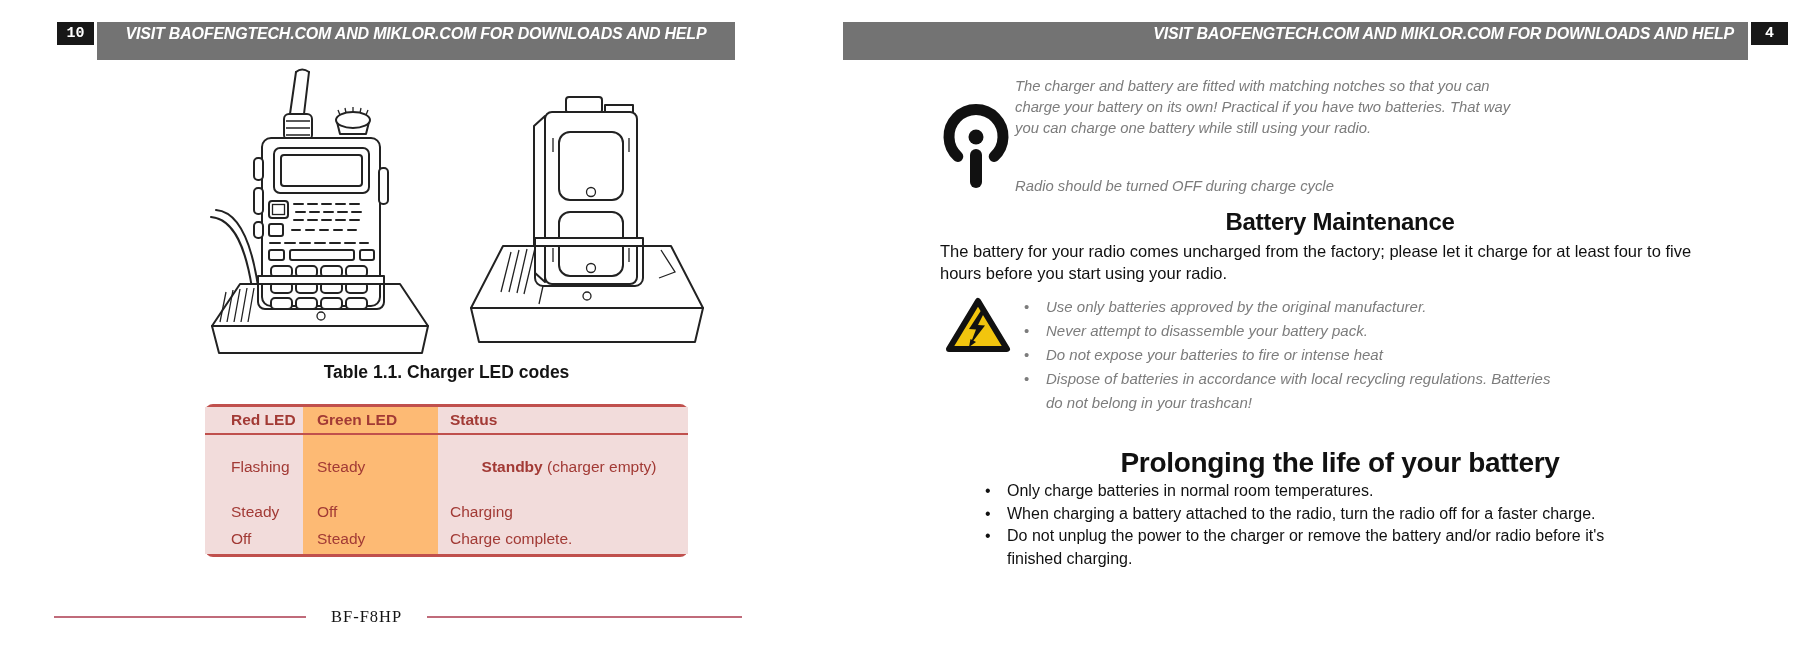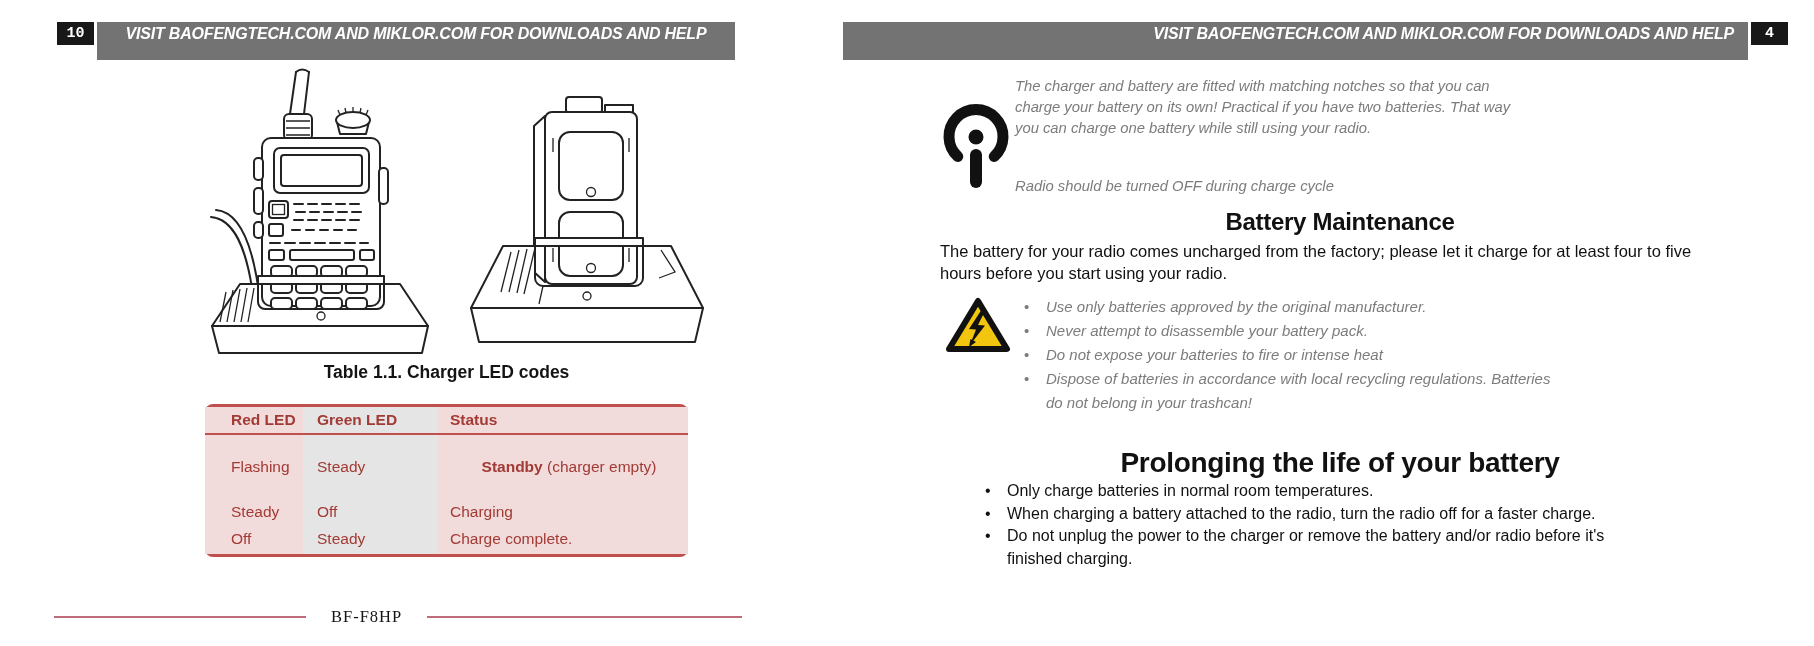--- a/index.html
+++ b/index.html
@@ -18,21 +18,21 @@
   
   #radio-illo{position:absolute;left:200px;top:62px;}
   #battery-illo{position:absolute;left:465px;top:80px;}
   #table-title{position:absolute;left:205px;top:362px;width:483px;text-align:center;
                font-weight:700;font-size:17.5px;color:#141414;}
   #led-table{position:absolute;left:205px;top:404px;width:483px;
              border-top:3px solid #c0504d;border-bottom:3px solid #c0504d;
              font-size:15.5px;color:#a23a35;border-radius:8px;}
   .trow{display:flex;}
   .trow .c1{width:98px;box-sizing:border-box;padding-left:26px;background:#f2dcdb;}
-  .trow .c2{width:135px;box-sizing:border-box;padding-left:14px;background:#e5e5e5;}
+  .trow .c2{width:135px;box-sizing:border-box;padding-left:14px;background:#fdba74;}
   .trow .c3{flex:1;box-sizing:border-box;padding-left:12px;background:#f2dcdb;}
   .thead{border-bottom:2px solid #c0504d;font-weight:700;}
   .thead>div{line-height:26px;height:26px;}
   .r1>div{height:63px;display:flex;flex-direction:column;justify-content:center;}
   .r1 .c3{justify-content:center;text-align:center;}
   .r1 .statusline{line-height:27px;}
   .r2>div{height:27px;line-height:27px;}
   .r3>div{height:29px;line-height:27px;}
   .bold-red{font-weight:700;}
   #left-footer{position:absolute;left:54px;top:607px;width:688px;display:flex;align-items:center;gap:25px;}

